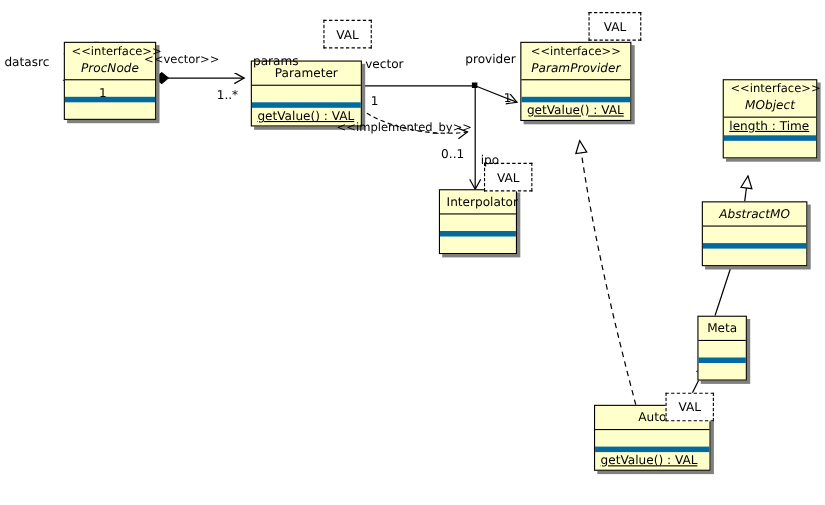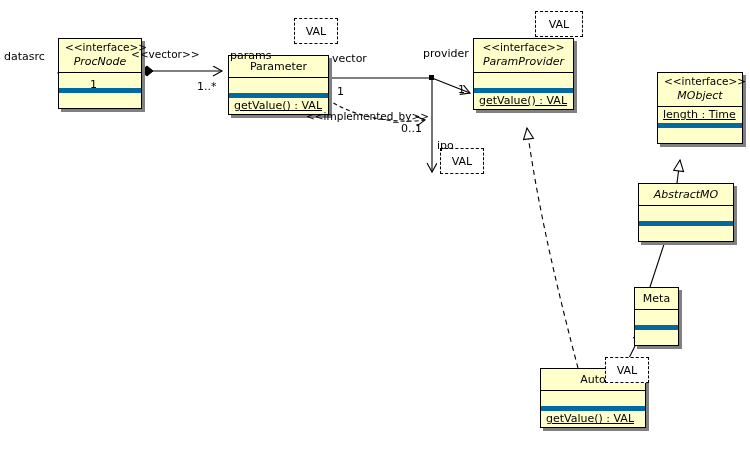--- a/index.html
+++ b/index.html
@@ -196,20 +196,31 @@
       <div class="empty-comp"></div>
     </div>
     <div class="uml-ops">
       <div class="row">getValue() : VAL</div>
     </div>
   </div>
   <div class="tmpl-box" style="left:535px; top:11px; width:48px; height:26px;">
     <span>VAL</span>
   </div>
 
+  <div class="uml-class" style="left:399px; top:172px; width:71px;">
+    <div class="uml-header">
+      <span class="cname">Interpolator</span>
+    </div>
+    <div class="uml-attrs">
+      <div class="empty-comp"></div>
+    </div>
+    <div class="uml-ops">
+      <div class="empty-comp"></div>
+    </div>
+  </div>
   <div class="tmpl-box" style="left:440px; top:148px; width:44px; height:26px;">
     <span>VAL</span>
   </div>
 
   <div class="uml-class" style="left:657px; top:72px; width:86px;">
     <div class="uml-header">
       <span class="stereo">&lt;&lt;interface&gt;&gt;</span>
       <span class="cname abstract">MObject</span>
     </div>
     <div class="uml-attrs">
@@ -267,16 +278,16 @@
   <div class="edge-label" style="left:197px; top:80px;">1..*</div>
 
   <div class="edge-label" style="left:332px; top:52px;">vector</div>
   <div class="edge-label" style="left:337px; top:85px;">1</div>
 
   <div class="edge-label" style="left:423px; top:47px;">provider</div>
   <div class="edge-label" style="left:458px; top:83px;">1</div>
 
   <div class="edge-label small" style="left:306px; top:110px;">&lt;&lt;implemented_by&gt;&gt;</div>
 
-  <div class="edge-label" style="left:401px; top:122px;">0..1</div>
+  <div class="edge-label" style="left:401px; top:134px;">0..1</div>
   <div class="edge-label" style="left:437px; top:139px;">ipo</div>
 
 </div>
 
 </body></html>

